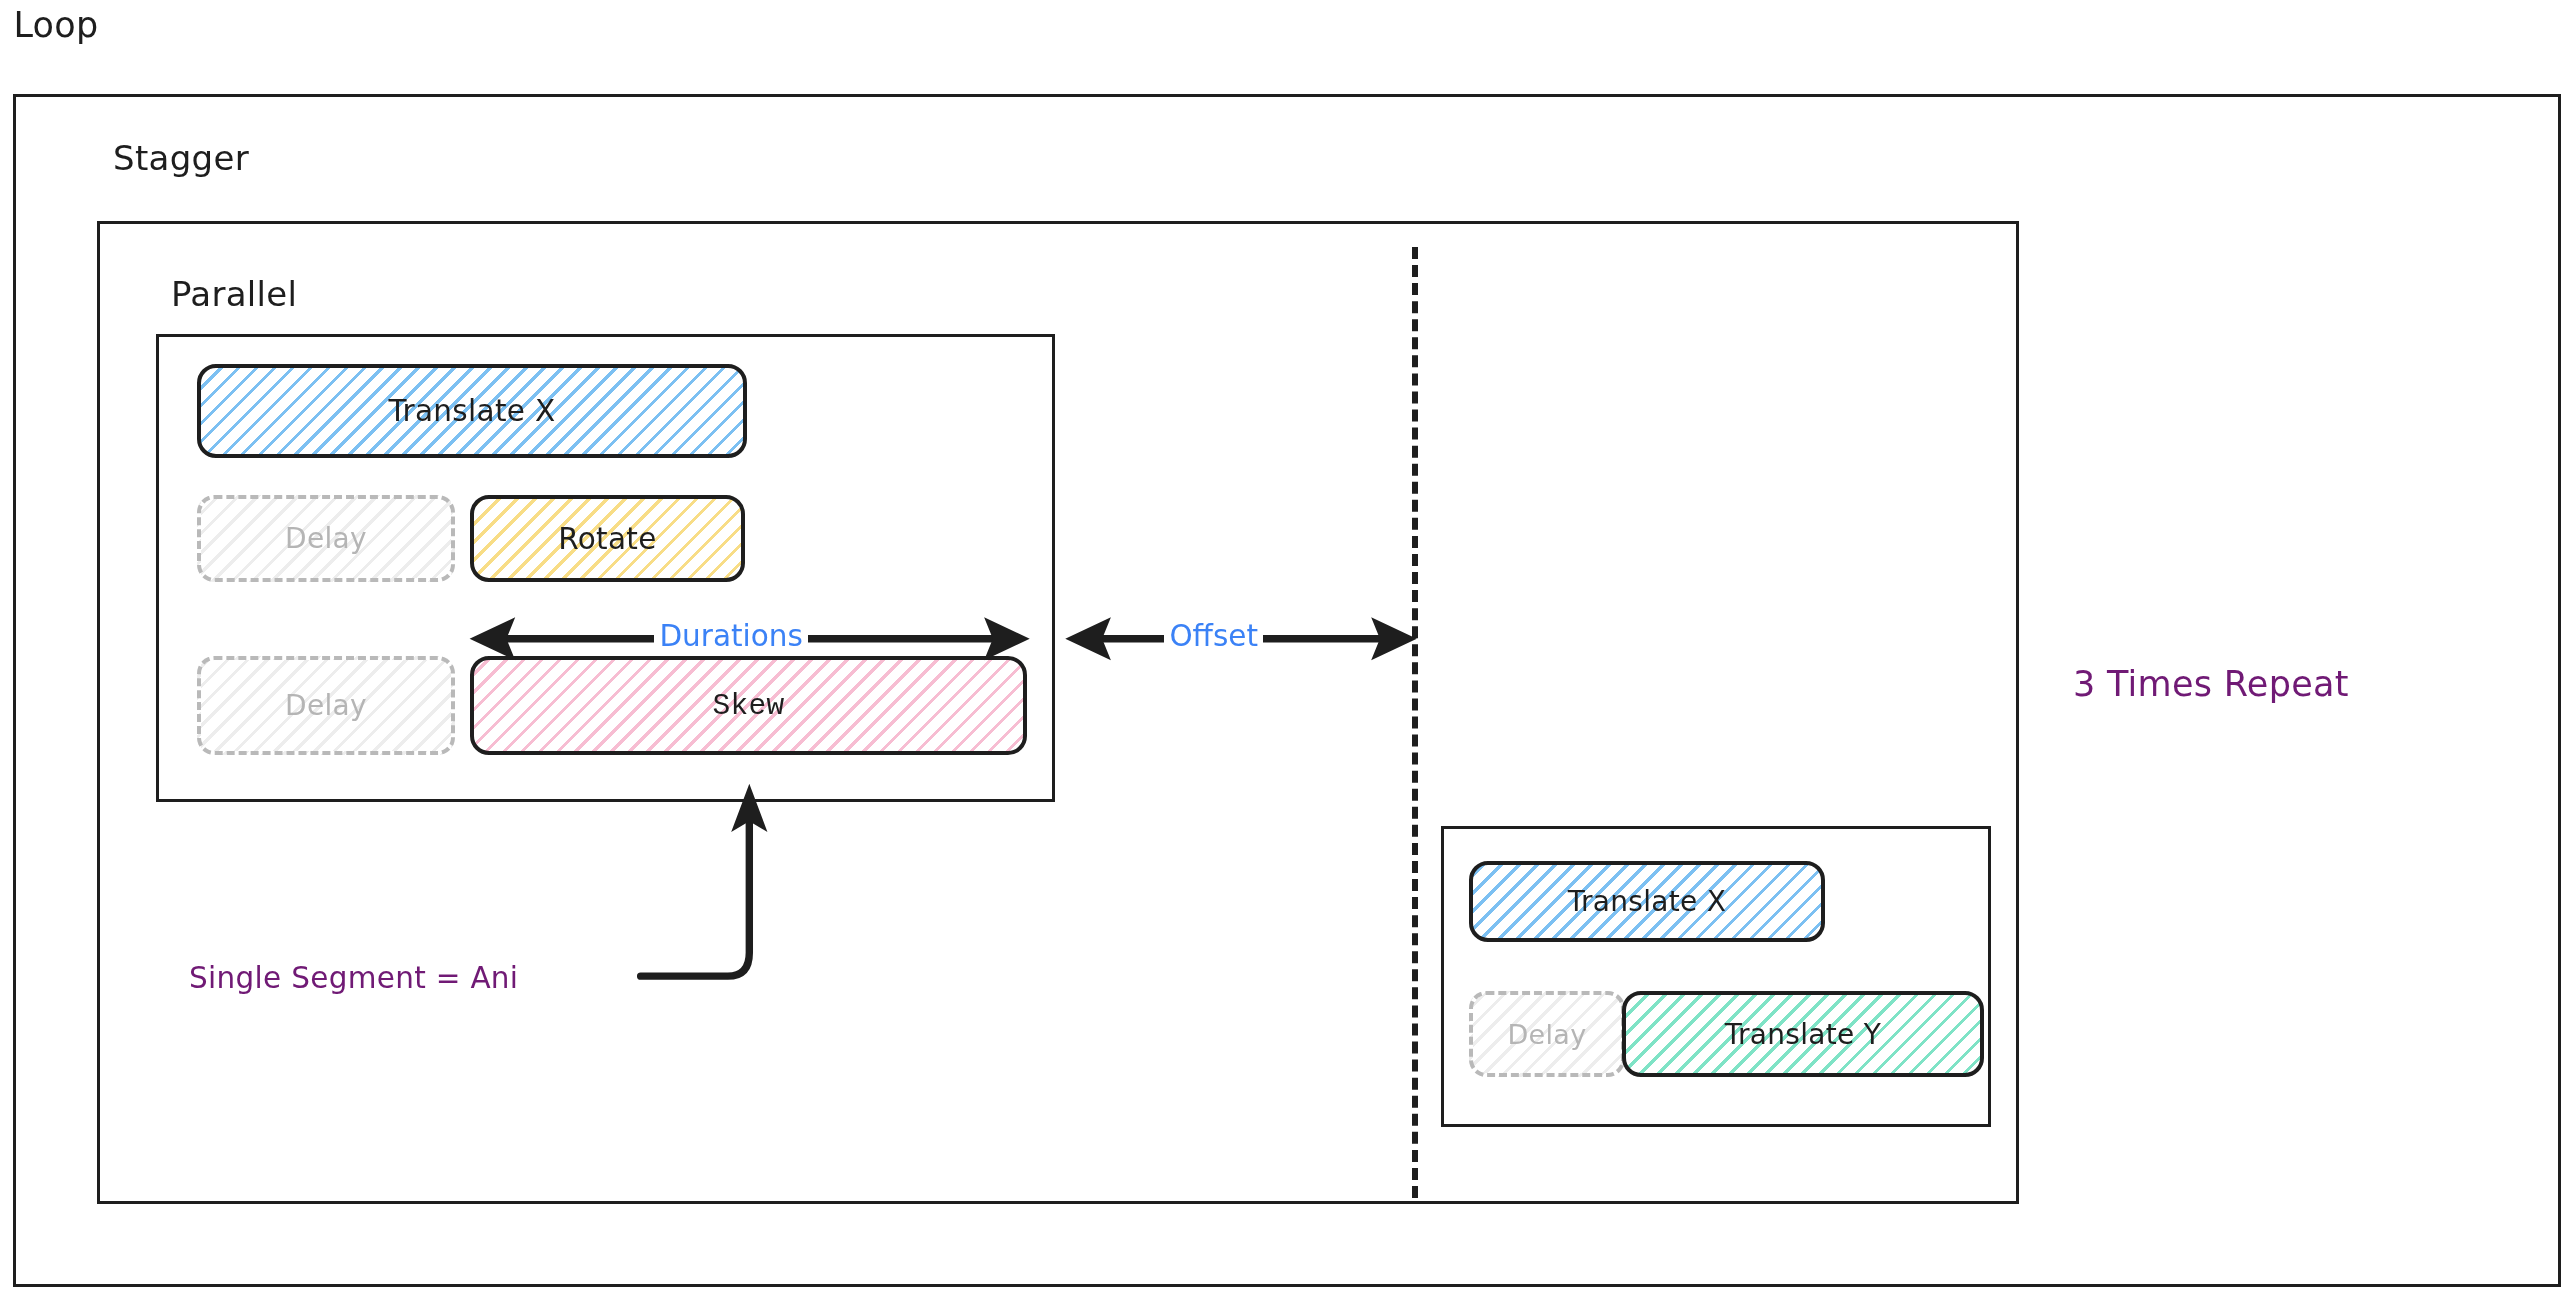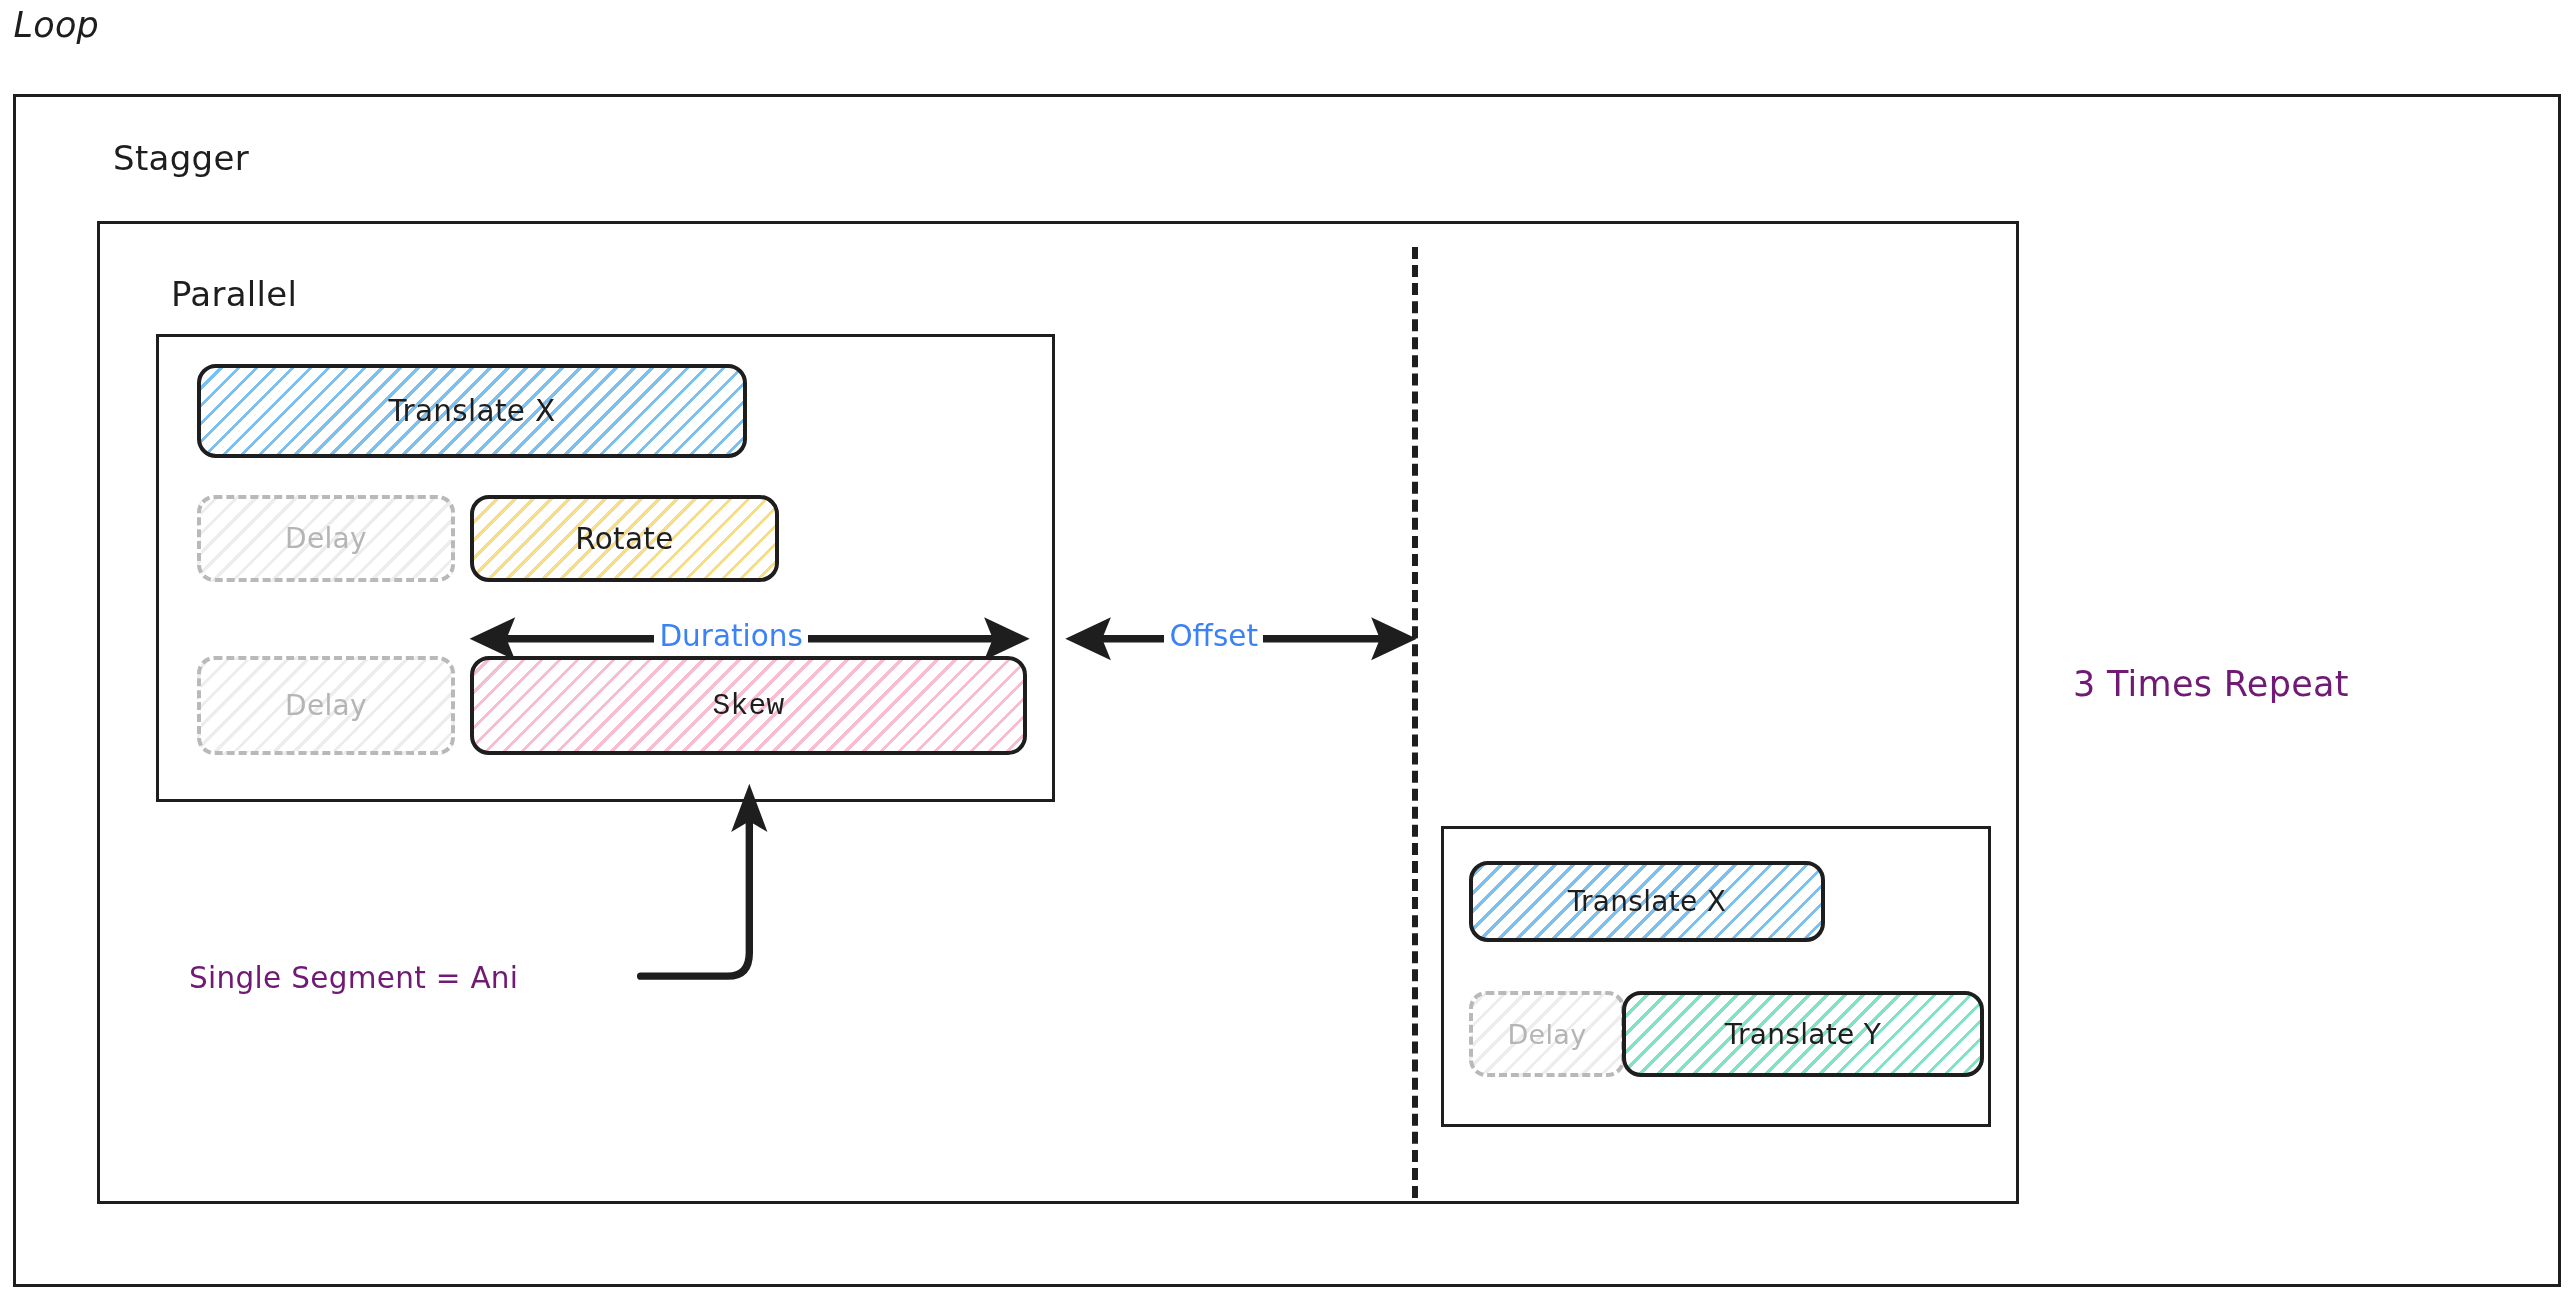--- a/index.html
+++ b/index.html
@@ -124,40 +124,40 @@
     background: #ffffff;
     color: #3b82f6;
     padding: 0 5.4px;
     white-space: nowrap;
     z-index: 5;
   }
 </style>
 </head>
 <body>
 
-<div class="frame-label" style="left:13.4px; top:5.4px; font-size:35px;font-style:italic;">Loop</div>
+<div class="frame-label" style="left:13.4px; top:5.4px; font-size:35px;">Loop</div>
 
 <div class="frame" style="left:13.4px; top:94px; width:2548px; height:1193px;"></div>
 
 <div class="frame-label" style="left:113px; top:138px; font-size:34px;">Stagger</div>
 
 <div class="frame" style="left:97px; top:221px; width:1922px; height:983px;"></div>
 
 <div class="frame-label" style="left:171px; top:262px; font-size:34px;margin-top:12px;">Parallel</div>
 
 <div class="frame" style="left:156px; top:334px; width:899px; height:468px;"></div>
 
 <div class="chip blue" style="left:197px; top:364px; width:550px; height:94px;">
   <span class="chip-label" style="font-size:29.5px;">Translate X</span>
 </div>
 
 <div class="chip delay" style="left:197px; top:495px; width:258px; height:87px;">
   <span class="chip-label" style="font-size:28px;">Delay</span>
 </div>
-<div class="chip yellow" style="left:470px; top:495px; width:309px; height:87px;">
+<div class="chip yellow" style="left:470px; top:495px; width:275px; height:87px;">
   <span class="chip-label" style="font-size:29.5px;">Rotate</span>
 </div>
 
 <div class="chip delay" style="left:197px; top:656px; width:258px; height:99px;">
   <span class="chip-label" style="font-size:28px;">Delay</span>
 </div>
 <div class="chip pink" style="left:470px; top:656px; width:557px; height:99px;">
   <span class="chip-label" style="font-size:29.5px;">Skew</span>
 </div>
 

